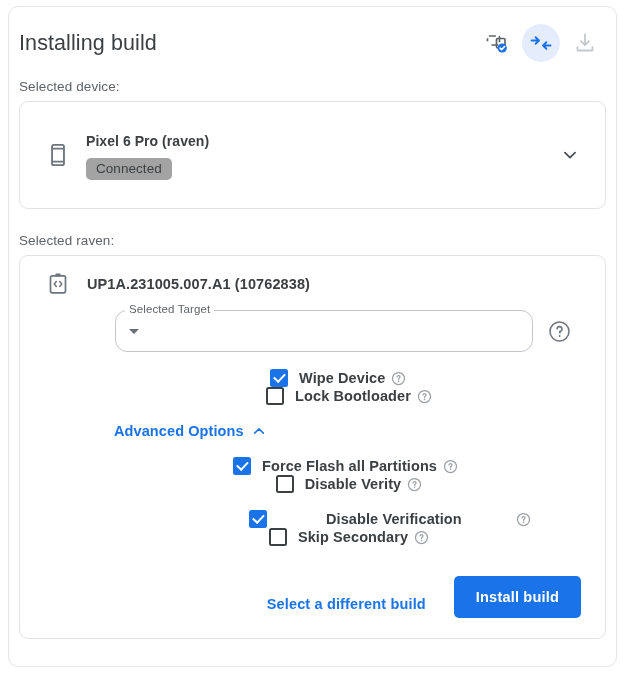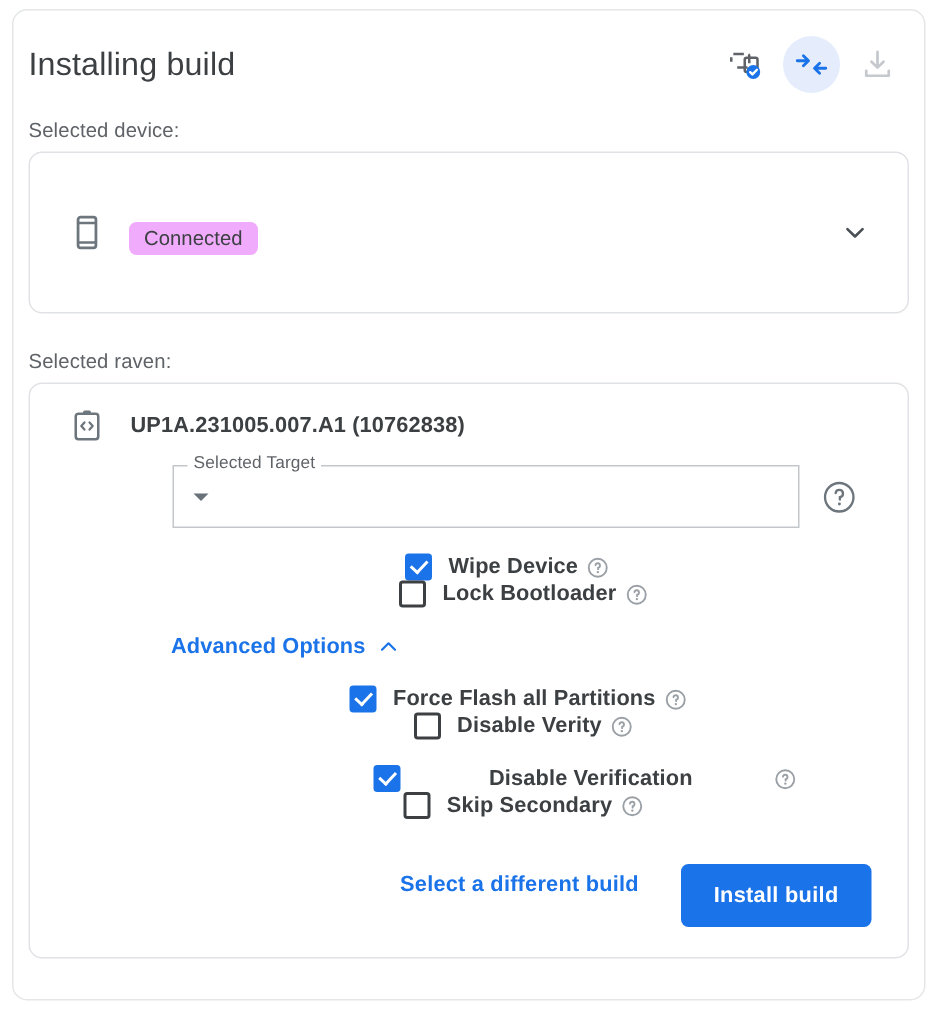--- a/index.html
+++ b/index.html
@@ -86,21 +86,21 @@
     line-height: 22px;
     white-space: pre;
     letter-spacing: .05px;
   }
   .badge {
     display: inline-block;
     margin-top: 7px;
     padding: 3px 10px 4px;
     font-size: 13.5px;
     color: #3c4043;
-    background: #f0abfc;
+    background: #a3a3a3;
     border-radius: 5px;
     letter-spacing: .05px;
   }
   .chevron-btn {
     width: 42px; flex: 0 0 42px;
     display: flex; align-items: center; justify-content: center;
     cursor: pointer;
     align-self: center;
   }
 
@@ -123,21 +123,21 @@
 
   .body-indent { padding-left: 81px; padding-right: 8px; }
 
   
   .select-row { display: flex; align-items: center; gap: 14px; }
   .select-wrap {
     position: relative;
     width: 418px;
     height: 42px;
     border: 1px solid #c3c7cb;
-    border-radius: 0;
+    border-radius: 12px;
     display: flex;
     align-items: center;
     padding: 0 12px 0 13px;
     cursor: pointer;
   }
   .select-legend {
     position: absolute;
     top: -8px; left: 9px;
     background: #fff;
     padding: 0 4px;
@@ -198,21 +198,21 @@
     color: #1a73e8;
     font-size: 14.5px;
     font-weight: bold;
     letter-spacing: .1px;
     cursor: pointer;
   }
 
   
   .footer {
     display: flex;
-    align-items: flex-start;
+    align-items: flex-end;
     justify-content: flex-end;
     gap: 26px;
     padding: 30px 2px 2px 0;
   }
   .link-btn {
     color: #1a73e8;
     font-size: 14.5px;
     font-weight: bold;
     letter-spacing: .15px;
     cursor: pointer;
@@ -275,20 +275,21 @@
   <div class="card device-card">
     <div class="device-icon">
       <svg width="26" height="26" viewBox="0 0 24 24">
         <rect x="6.5" y="2.6" width="11" height="18.8" rx="1.6" fill="none" stroke="#6d757d" stroke-width="1.7"></rect>
         <line x1="6.9" y1="6.1" x2="17.1" y2="6.1" stroke="#6d757d" stroke-width="1.5"></line>
         <line x1="6.9" y1="18.1" x2="17.1" y2="18.1" stroke="#6d757d" stroke-width="1.5"></line>
       </svg>
     </div>
 
     <div class="device-info">
+      <div class="device-name">Pixel 6 Pro (raven)</div>
       <span class="badge">Connected</span>
     </div>
 
     <div class="chevron-btn">
       <svg width="22" height="22" viewBox="0 0 24 24">
         <path d="M6.5 9.5l5.5 5.4 5.5-5.4" fill="none" stroke="#4a4f55" stroke-width="1.9" stroke-linecap="round" stroke-linejoin="round"></path>
       </svg>
     </div>
   </div>
 

